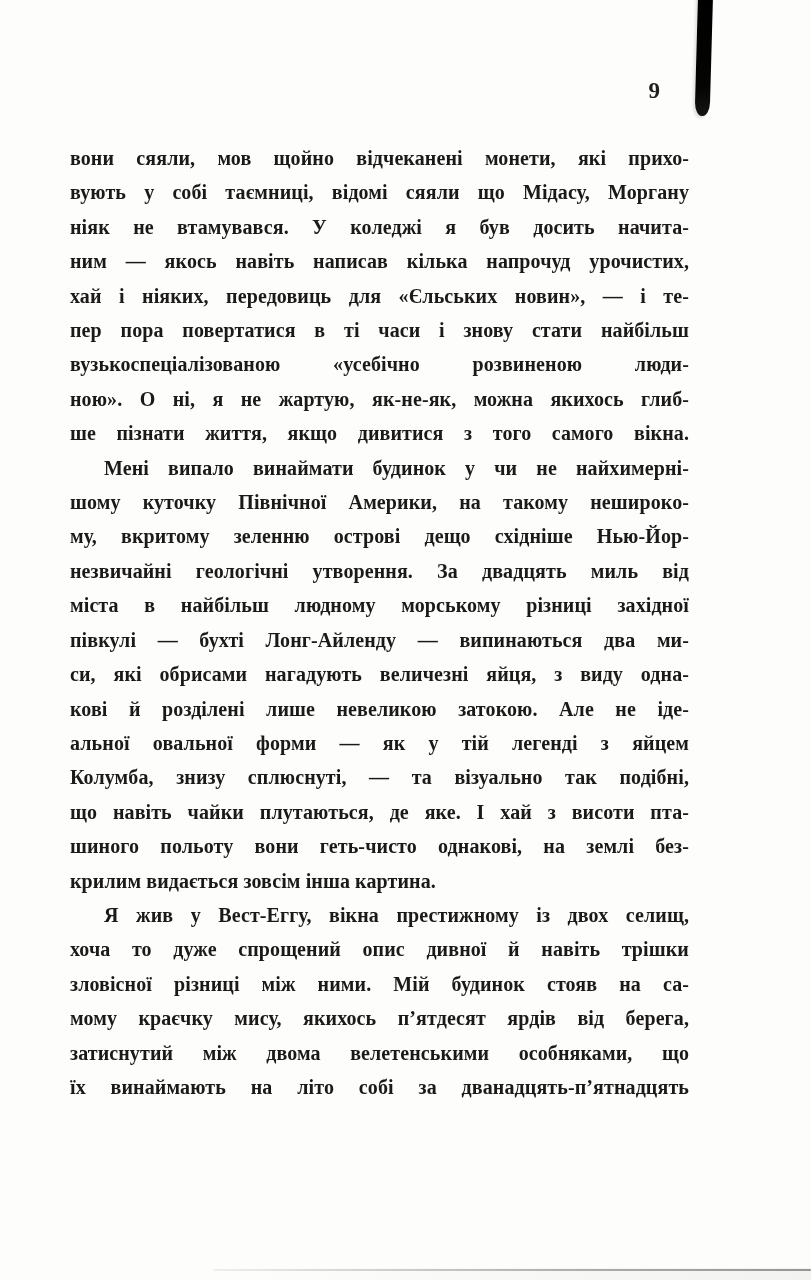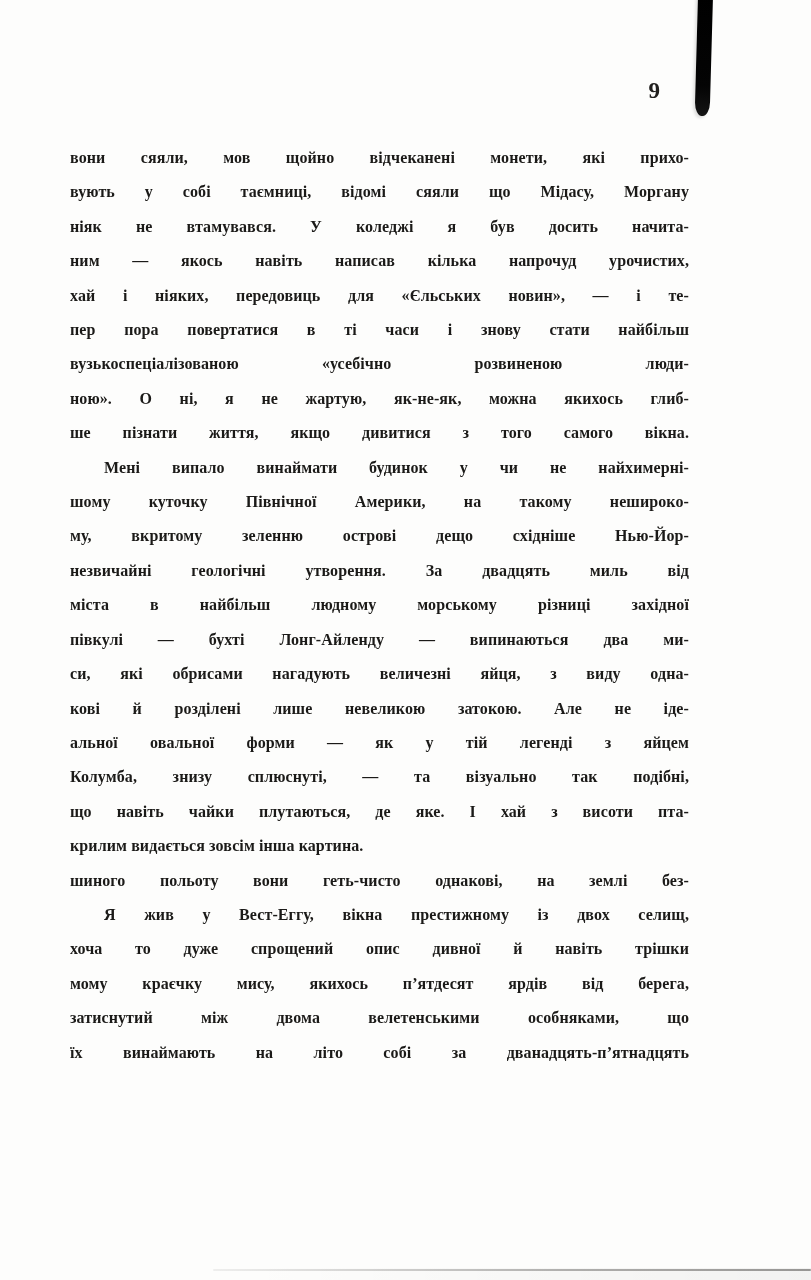--- a/index.html
+++ b/index.html
@@ -34,21 +34,21 @@
     border-radius: 2px 2px 7px 7px / 2px 2px 14px 14px;
     transform: rotate(1.6deg);
     transform-origin: top center;
     box-shadow: -2px 2px 3px rgba(0,0,0,0.12);
   }
   .text-block {
     position: absolute;
     left: 70px;
     top: 141px;
     width: 619px;
-    font-size: 16px;
+    font-size: 20px;
     font-weight: bold;
     line-height: 34.4px;
     letter-spacing: 0.1px;
   }
   .para { margin: 0; padding: 0; }
   .line {
     text-align: justify;
     text-align-last: justify;
     min-height: 34.4px;
     white-space: normal;
@@ -101,27 +101,28 @@
       <div class="line">шому куточку Північної Америки, на такому нешироко-</div>
       <div class="line">му, вкритому зеленню острові дещо східніше Нью-Йор-</div>
       <div class="line">незвичайні геологічні утворення. За двадцять миль від</div>
       <div class="line">міста в найбільш людному морському різниці західної</div>
       <div class="line">півкулі — бухті Лонг-Айленду — випинаються два ми-</div>
       <div class="line">си, які обрисами нагадують величезні яйця, з виду одна-</div>
       <div class="line">кові й розділені лише невеликою затокою. Але не іде-</div>
       <div class="line">альної овальної форми — як у тій легенді з яйцем</div>
       <div class="line">Колумба, знизу сплюснуті, — та візуально так подібні,</div>
       <div class="line">що навіть чайки плутаються, де яке. І хай з висоти пта-</div>
+      <div class="line">шиного польоту вони геть-чисто однакові, на землі без-</div>
       <div class="line no-just">крилим видається зовсім інша картина.</div>
-      <div class="line">шиного польоту вони геть-чисто однакові, на землі без-</div>
     </div>
 
     <div class="para">
       <div class="line indent">Я жив у Вест-Еггу, вікна престижному із двох селищ,</div>
       <div class="line">хоча то дуже спрощений опис дивної й навіть трішки</div>
+      <div class="line">зловісної різниці між ними. Мій будинок стояв на са-</div>
       <div class="line">мому краєчку мису, якихось п’ятдесят ярдів від берега,</div>
       <div class="line">затиснутий між двома велетенськими особняками, що</div>
       <div class="line">їх винаймають на літо собі за дванадцять-п’ятнадцять</div>
     </div>
 
   </div>
 
   <div class="bottom-shade"></div>
   <div class="bottom-line"></div>
 

